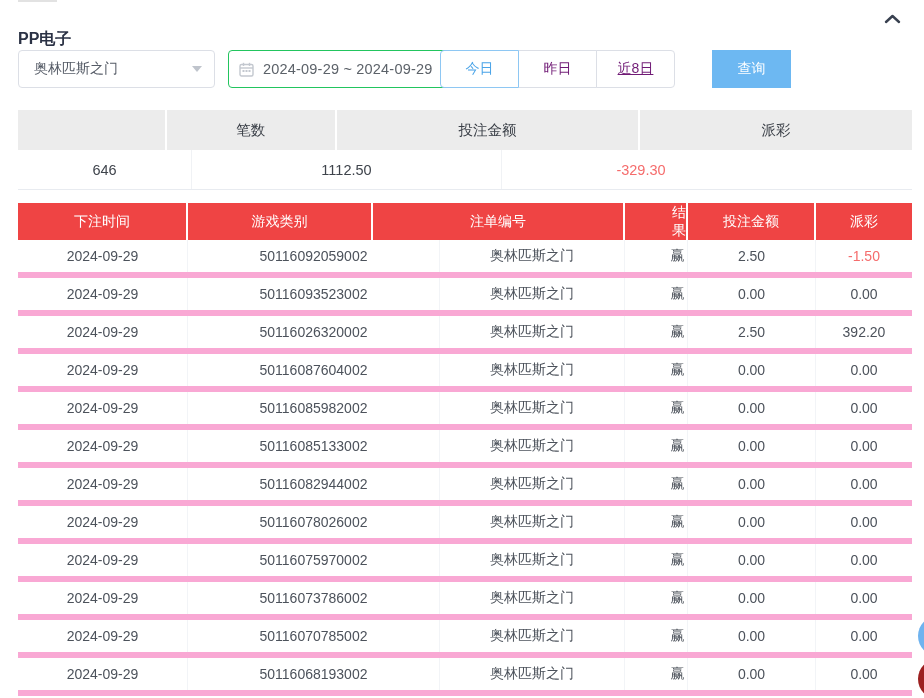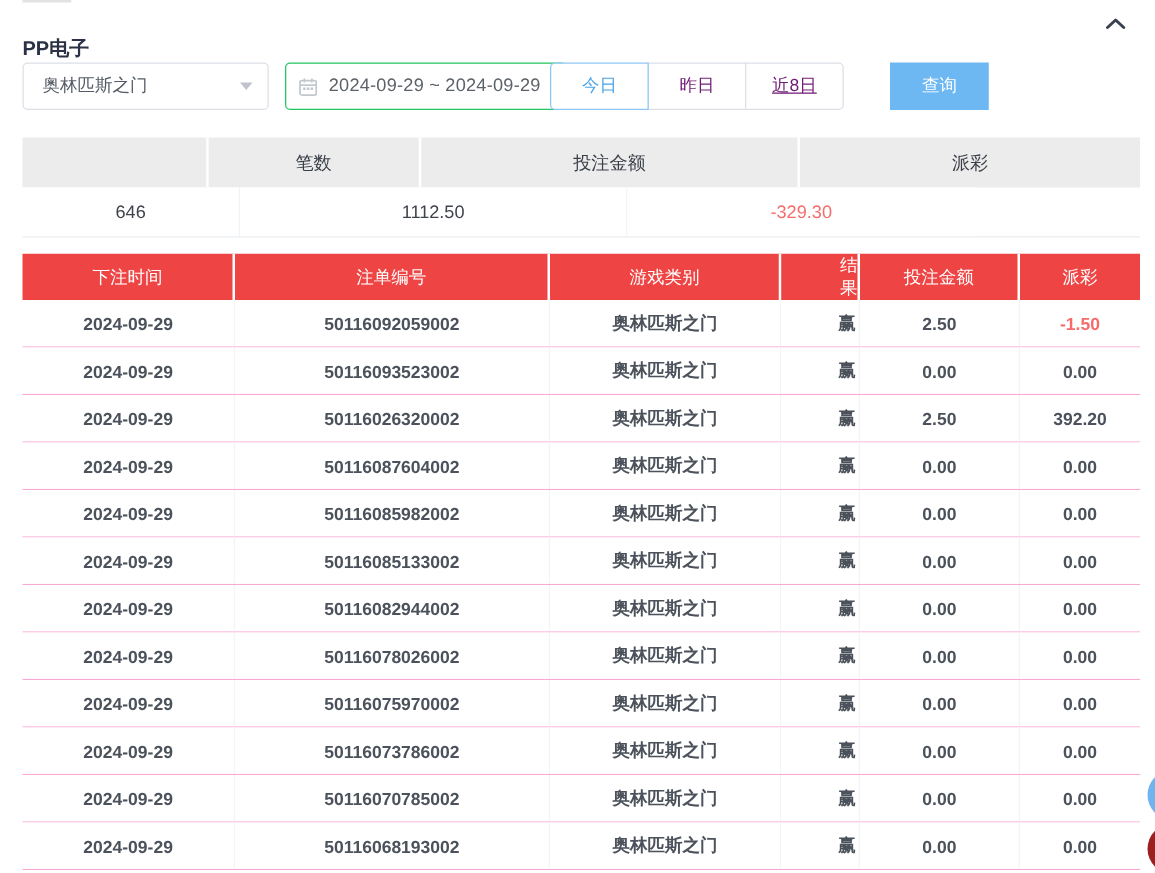--- a/index.html
+++ b/index.html
@@ -48,21 +48,21 @@
   .sum-body .scell:last-child { border-right:none; }
   .s0 { width:152px; } .s1 { width:174px; } .s2 { width:310px; } .s3 { width:278px; }
   .neg { color:#f56c6c !important; }
 
   
   .records { position:absolute; left:18px; top:203px; width:894px; }
   .rec-head { display:flex; height:37px; }
   .rec-head .tcell { background:#ef4444; color:#fff; font-size:14px; display:flex;
     align-items:center; justify-content:center; border-right:2px solid #fff;text-align:right; }
   .rec-head .tcell:last-child { border-right:none; }
-  .trow { display:flex; height:38px; border-bottom:1px solid #f9a8d4;font-weight:bold; }
+  .trow { display:flex; height:38px; border-bottom:6px solid #f9a8d4; }
   .trow .tcell { font-size:14px; color:#4c525b; display:flex; align-items:center;
     justify-content:center; border-right:1px solid #f2f4f7; background:#fff; }
   .trow .tcell:last-child { border-right:none; }
   .c0 { width:170px; } .c1 { width:252px; } .c2 { width:185px; }
   .c3 { width:63px;padding-left:43px; } .c4 { width:128px; } .c5 { width:96px; }
 
   
   .fab { position:absolute; width:40px; height:40px; border-radius:50%; right:-34px; cursor:pointer; }
   .fab.blue { top:616px; background:#6fb3ef; }
   .fab.red  { top:659px; background:#9c2020; }
@@ -125,22 +125,22 @@
   <div class="sum-body">
     <div class="scell s1">646</div>
     <div class="scell s2">1112.50</div>
     <div class="scell s3 neg">-329.30</div>
   </div>
 </div>
 
 <div class="records">
   <div class="rec-head">
     <div class="tcell c0">下注时间</div>
+    <div class="tcell c2">游戏类别</div>
     <div class="tcell c1">注单编号</div>
-    <div class="tcell c2">游戏类别</div>
     <div class="tcell c3">结果</div>
     <div class="tcell c4">投注金额</div>
     <div class="tcell c5">派彩</div>
   </div>
   <div id="records-body">
       <div class="trow">
         <div class="tcell c0">2024-09-29</div>
         <div class="tcell c1">50116092059002</div>
         <div class="tcell c2">奥林匹斯之门</div>
         <div class="tcell c3">赢</div>

